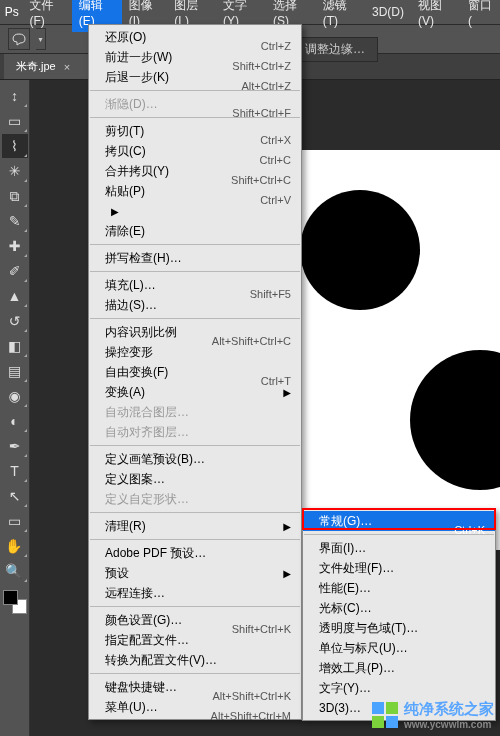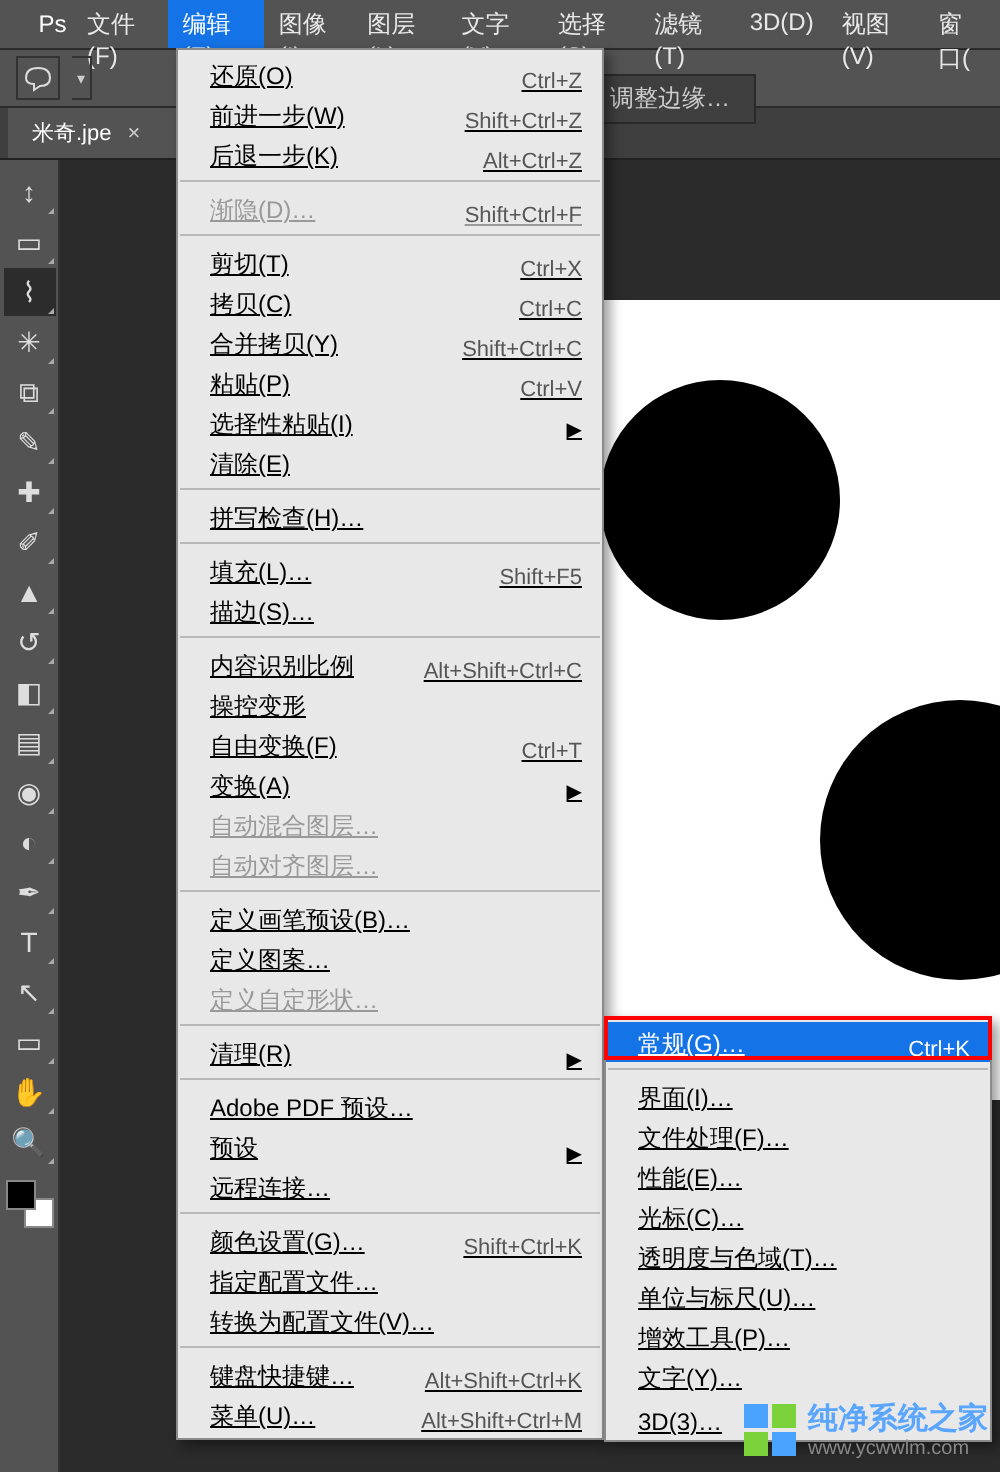--- a/index.html
+++ b/index.html
@@ -1,17 +1,17 @@
 <!DOCTYPE html>
 <html><head>
 <meta charset="utf-8">
 <style>
   * { margin: 0; padding: 0; box-sizing: border-box; font-family: "Microsoft YaHei", Arial, sans-serif; user-select: none; }
   body { background: #535353; width: 500px; height: 736px; overflow: hidden; position: relative; }
-  .menubar { background: #535353; height: 24px; display: flex; padding-left: 16px; }
+  .menubar { background: #535353; height: 24px; display: flex; align-items: center; padding-left: 1px; }
   .menubar .logo { width: 24px; height: 24px; display: flex; align-items: center; justify-content: center; color: #fff; font-size: 12px; }
   .menubar .item { color: #e8e8e8; font-size: 12px; padding: 4px 7px; cursor: default; }
   .menubar .item.active { background: #1473e6; color: #fff; }
   .optionsbar { background: #535353; height: 30px; border-top: 1px solid #2a2a2a; border-bottom: 1px solid #2a2a2a; display: flex; align-items: center; padding-left: 8px; gap: 6px; }
   .optionsbar .lasso-icon { width: 22px; height: 22px; border: 1px solid #333; display:flex;align-items:center;justify-content:center; }
   .optionsbar .dropdown { width:10px;height:22px;border:1px solid #333;border-left:none;display:flex;align-items:center;justify-content:center;color:#ccc;font-size:8px; }
   .optionsbar .btn { background:#3f3f3f;border:1px solid #2a2a2a;color:#ccc;font-size:12px;padding:3px 12px;margin-left:240px;margin-top:20px; }
   .tabbar { background: #3f3f3f; height: 26px; display: flex; align-items: flex-end; border-bottom: 1px solid #222; }
   .tabbar .tab { background: #535353; color:#fff; font-size:11px; padding:5px 26px 5px 12px; display:flex; align-items:center; gap:8px; margin-left:4px; }
   .tabbar .tab .x { color:#ccc; font-size:11px; }
@@ -24,37 +24,37 @@
   .toolpanel .swatch .fg { position:absolute; left:0; top:0; width:15px; height:15px; background:#000; border:1px solid #888; }
   .toolpanel .swatch .bg { position:absolute; right:0; bottom:0; width:15px; height:15px; background:#fff; border:1px solid #888; }
   .canvas-area { flex:1; background:#2b2b2b; position:relative; overflow:hidden; }
   .canvas { position:absolute; left:210px; top:70px; width:280px; height:400px; background:#fff; }
   .canvas .c1 { position:absolute; left:60px; top:40px; width:120px; height:120px; background:#000; border-radius:50%; }
   .canvas .c2 { position:absolute; left:170px; top:200px; width:140px; height:140px; background:#000; border-radius:50%; }
   
   .menu { position:absolute; background:#e8e8e8; border:1px solid #8a8a8a; box-shadow:3px 3px 6px rgba(0,0,0,0.4); font-size:12px; color:#000; padding:2px 0; }
   .menu.main { left:88px; top:24px; width:214px; }
   .menu.sub  { left:302px; top:508px; width:194px; }
-  .menu .row { display:flex; align-items:flex-end; height:20px; padding:0 10px 0 16px; white-space:nowrap;text-decoration:underline; }
+  .menu .row { display:flex; align-items:center; height:20px; padding:0 10px 0 16px; white-space:nowrap; }
   .menu .row.hover { background:#1473e6; color:#fff; }
   .menu .row.hover .shortcut { color:#fff; }
   .menu .row.disabled { color:#999;gap:48px; }
   .menu .row .label { flex:1; }
   .menu .row .shortcut { color:#555; font-size:11px;margin-top:18px; }
   .menu .row .arrow { margin-left:6px; font-size:10px; }
   .menu .sep { height:1px; background:#b8b8b8; margin:3px 1px; }
   .redbox { position:absolute; border:2px solid #ff0000; pointer-events:none; }
   .redbox.r1 { left:302px; top:508px; width:194px; height:22px; }
   .watermark { position:absolute; right:6px; bottom:6px; display:flex; align-items:center; gap:6px; color:#5aa6ff; font-size:15px; font-weight:bold; }
   .watermark .sq { display:grid; grid-template-columns:1fr 1fr; grid-template-rows:1fr 1fr; gap:2px; width:26px; height:26px; }
   .watermark .sq div:nth-child(1){background:#4aa3ff;}
   .watermark .sq div:nth-child(2){background:#7bd23b;}
   .watermark .sq div:nth-child(3){background:#7bd23b;}
   .watermark .sq div:nth-child(4){background:#4aa3ff;}
-  .watermark .url { font-size:10px; color:#888; font-weight:normal; display:block; }
+  .watermark .url { font-size:10px; color:#888; font-weight:bold; display:block; }
 </style>
 </head>
 <body>
 
 <div class="menubar">
   <div class="logo">Ps</div>
   <span class="item">文件(F)</span>
     <span class="item active">编辑(E)</span>
     <span class="item">图像(I)</span>
     <span class="item">图层(L)</span>
@@ -147,21 +147,20 @@
     </div>
     <div class="row">
       <span class="label">合并拷贝(Y)</span>
       <span class="shortcut">Shift+Ctrl+C</span>
     </div>
     <div class="row">
       <span class="label">粘贴(P)</span>
       <span class="shortcut">Ctrl+V</span>
     </div>
     <div class="row">
-      <span class="label">选择性粘贴(I)</span>
       <span class="arrow">▶</span>
     </div>
     <div class="row">
       <span class="label">清除(E)</span>
     </div>
     <div class="sep"></div>
     <div class="row">
       <span class="label">拼写检查(H)…</span>
     </div>
     <div class="sep"></div>

